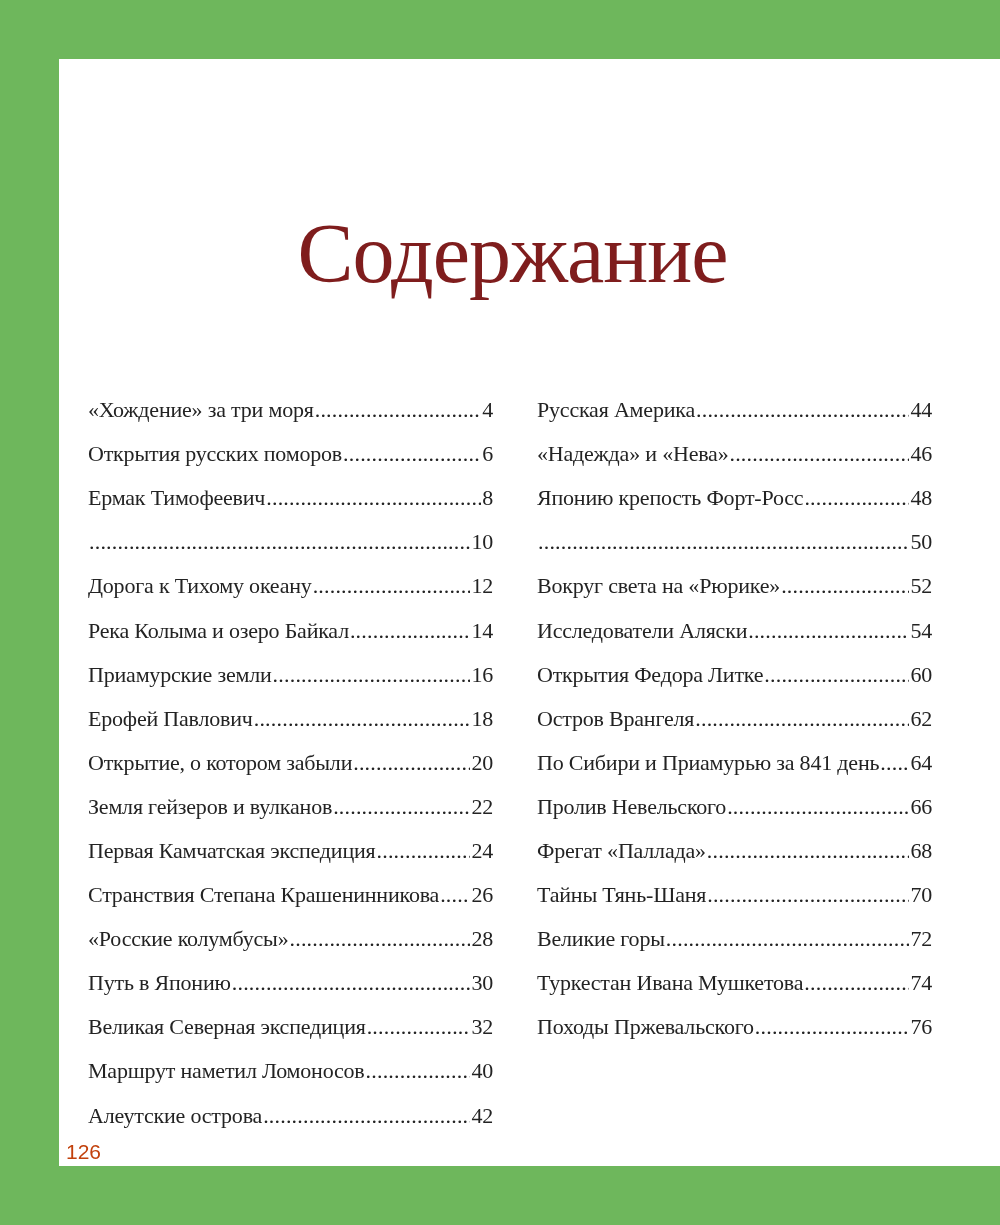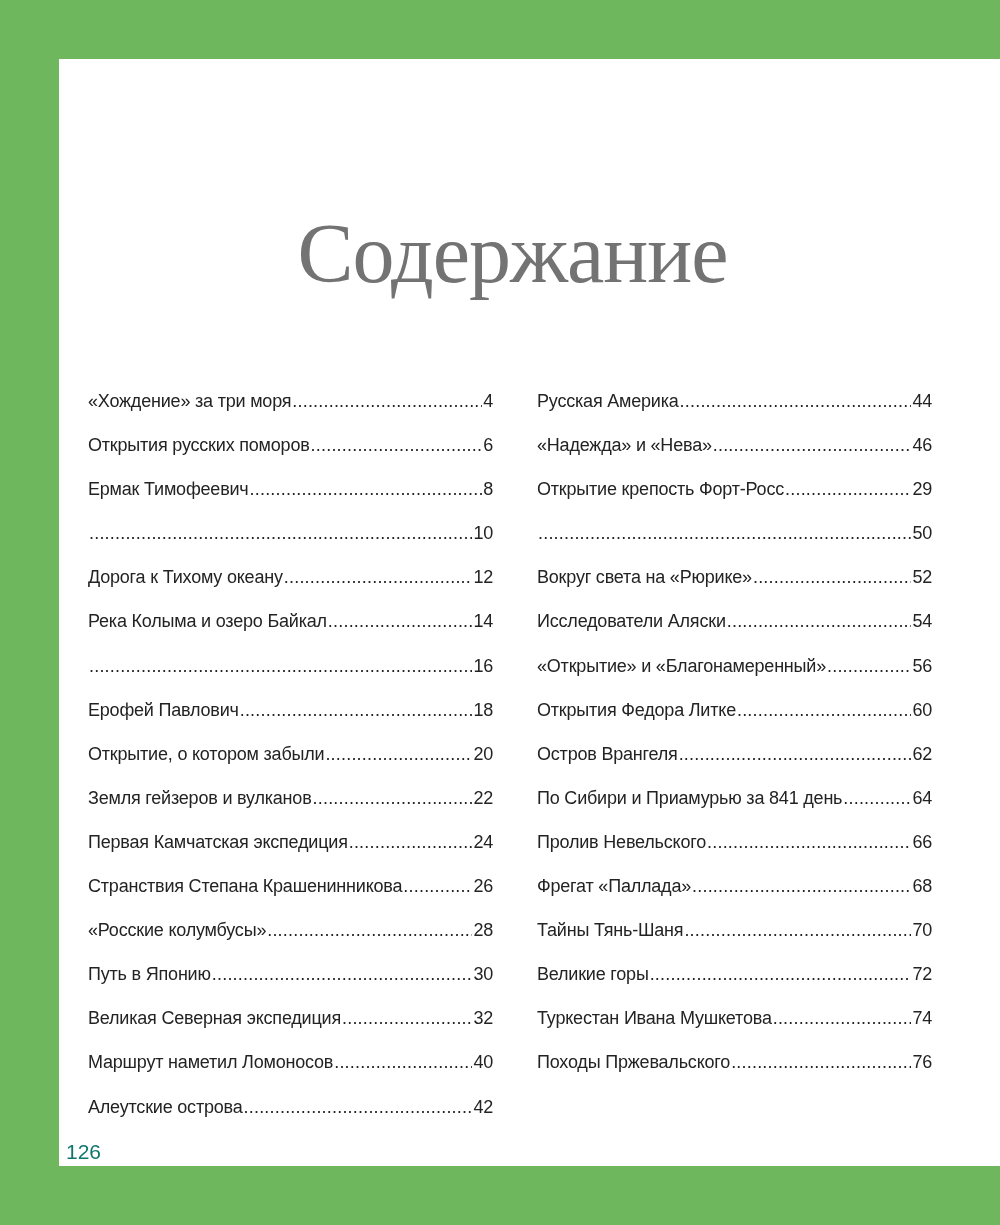--- a/index.html
+++ b/index.html
@@ -27,43 +27,44 @@
     top: 153px;
     left: 0;
     right: 34px;
     margin: 0;
     text-align: center;
     font-family: "Liberation Serif", serif;
     font-weight: 400;
     font-size: 84px;
     line-height: 1;
     letter-spacing: -1px;
-    color: #737373;
+    color: #7f1d1d;
   }
 
   .toc {
     position: absolute;
     left: 29px;
     top: 326px;
     width: 844px;
     display: grid;
     grid-template-columns: 405px 395px;
     column-gap: 44px;
   }
 
   .toc-row {
     display: flex;
-    align-items: flex-start;
+    align-items: center;
     height: 44.1px;
     box-sizing: border-box;
     padding-top: 6px;
-    font-size: 18px;
+    font-size: 22px;
     letter-spacing: -0.2px;
     color: #232323;
     white-space: nowrap;
+    font-family: Liberation Serif, serif;
   }
 
   .toc-label { flex: 0 0 auto; }
 
   .toc-dots {
     flex: 1 1 auto;
     overflow: hidden;
     margin: 0 1px;
   }
   .toc-dots::before {
@@ -71,21 +72,21 @@
     letter-spacing: 0.2px;
   }
 
   .toc-page { flex: 0 0 auto; }
 
   .folio {
     position: absolute;
     left: 7px;
     bottom: 2px;
     font-size: 21px;
-    color: #0f766e;
+    color: #c2410c;
   }
 </style>
 </head>
 <body>
 
 <div class="canvas">
   <div class="page">
     <h1 class="title">Содержание</h1>
     <div class="toc">
       <div class="toc-col" id="col-left">
@@ -112,20 +113,21 @@
             <span class="toc-label">Дорога к Тихому океану</span>
             <span class="toc-dots"></span>
             <span class="toc-page">12</span>
           </div>
           <div class="toc-row">
             <span class="toc-label">Река Колыма и озеро Байкал</span>
             <span class="toc-dots"></span>
             <span class="toc-page">14</span>
           </div>
           <div class="toc-row">
+            <span class="toc-label">Приамурские земли</span>
             <span class="toc-dots"></span>
             <span class="toc-page">16</span>
           </div>
           <div class="toc-row">
             <span class="toc-label">Ерофей Павлович</span>
             <span class="toc-dots"></span>
             <span class="toc-page">18</span>
           </div>
           <div class="toc-row">
             <span class="toc-label">Открытие, о котором забыли</span>
@@ -178,42 +180,37 @@
             <span class="toc-label">Русская Америка</span>
             <span class="toc-dots"></span>
             <span class="toc-page">44</span>
           </div>
           <div class="toc-row">
             <span class="toc-label">«Надежда» и «Нева»</span>
             <span class="toc-dots"></span>
             <span class="toc-page">46</span>
           </div>
           <div class="toc-row">
-            <span class="toc-label">Открытие крепость Форт-Росс</span>
-            <span class="toc-dots"></span>
-            <span class="toc-page">29</span>
+            <span class="toc-label">Японию крепость Форт-Росс</span>
+            <span class="toc-dots"></span>
+            <span class="toc-page">48</span>
           </div>
           <div class="toc-row">
             <span class="toc-dots"></span>
             <span class="toc-page">50</span>
           </div>
           <div class="toc-row">
             <span class="toc-label">Вокруг света на «Рюрике»</span>
             <span class="toc-dots"></span>
             <span class="toc-page">52</span>
           </div>
           <div class="toc-row">
             <span class="toc-label">Исследователи Аляски</span>
             <span class="toc-dots"></span>
             <span class="toc-page">54</span>
-          </div>
-          <div class="toc-row">
-            <span class="toc-label">«Открытие» и «Благонамеренный»</span>
-            <span class="toc-dots"></span>
-            <span class="toc-page">56</span>
           </div>
           <div class="toc-row">
             <span class="toc-label">Открытия Федора Литке</span>
             <span class="toc-dots"></span>
             <span class="toc-page">60</span>
           </div>
           <div class="toc-row">
             <span class="toc-label">Остров Врангеля</span>
             <span class="toc-dots"></span>
             <span class="toc-page">62</span>

